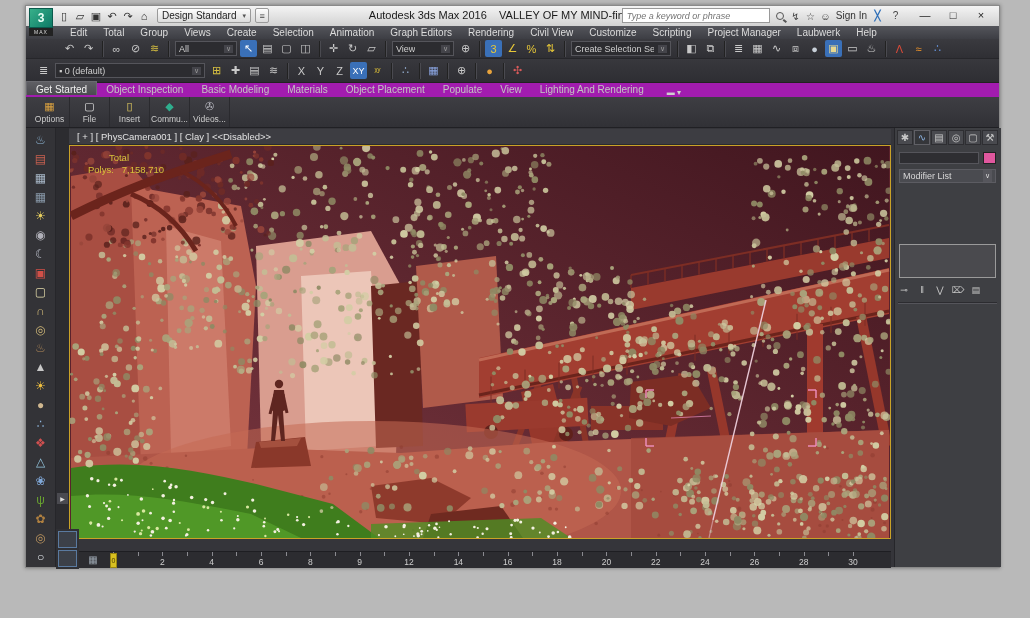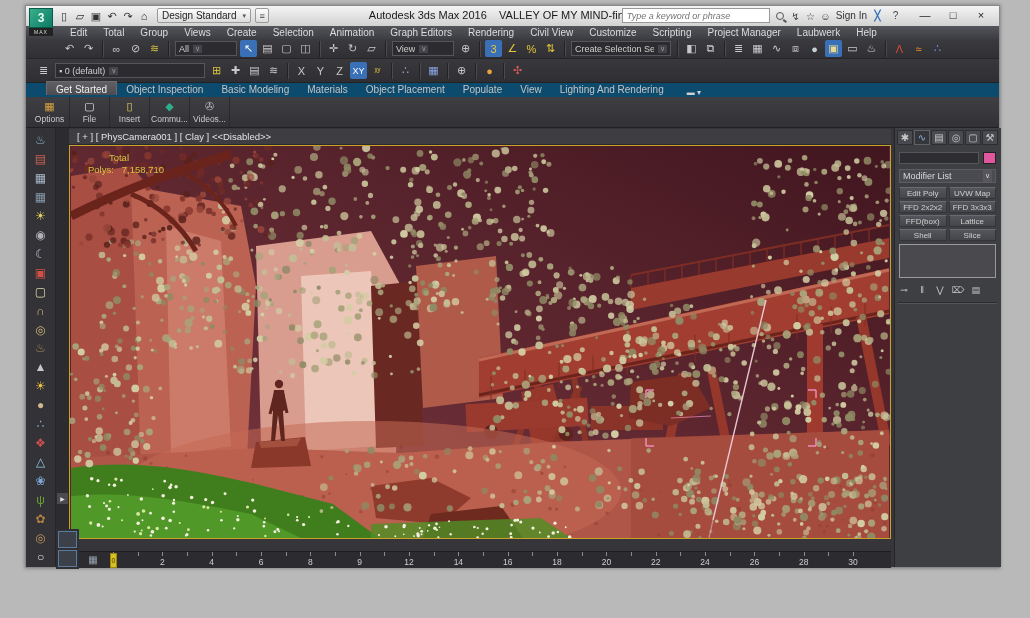--- a/index.html
+++ b/index.html
@@ -29,24 +29,24 @@
   .logo .tag{width:24px;height:8px;background:#222;color:#ddd;font-size:5px;text-align:center;line-height:8px;letter-spacing:1px;}
   
   .menubar{position:absolute;left:0;top:20px;right:0;height:13px;background:linear-gradient(#54555b,#3d3e44);display:flex;align-items:center;padding-left:36px;}
   .menu-item{color:#dcdcdc;font-size:10px;padding:0 8px;height:13px;line-height:13px;}
   
   .tb1{position:absolute;left:0;top:33px;right:0;height:20px;background:linear-gradient(#3a3a3f,#2f2f34);display:flex;align-items:center;padding-left:34px;border-bottom:1px solid #26262a;}
   .tb2{position:absolute;left:0;top:53px;right:0;height:24px;background:linear-gradient(#38383d,#2e2e33);display:flex;align-items:center;padding-left:8px;border-bottom:1px solid #222;}
   .tb-btn{min-width:17px;height:17px;margin:0 1px;display:flex;align-items:center;justify-content:center;color:#c9c9c9;font-size:11px;border-radius:2px;}
   .tb-btn.active{background:#3a70b8;color:#fff;}
   .tb-sep{width:1px;height:16px;background:#222;margin:0 4px;box-shadow:1px 0 0 #4a4a50;}
-  .tb-drop{height:15px;background:#2c2c30;border:1px solid #55555b;display:flex;align-items:center;color:#cfcfcf;font-size:9px;padding:0 3px;margin:0 2px;}
+  .tb-drop{height:15px;background:#2c2c30;border:1px solid #55555b;display:flex;align-items:center;justify-content:space-between;color:#cfcfcf;font-size:9px;padding:0 3px;margin:0 2px;}
   .tb-drop .arr{font-size:7px;color:#9a9a9a;margin-left:4px;background:#44444a;padding:0 2px;}
   
-  .rtabs{position:absolute;left:0;top:77px;right:0;height:14px;background:#0c4a6e;display:flex;align-items:flex-end;padding-left:20px;}
+  .rtabs{position:absolute;left:0;top:77px;right:0;height:14px;background:#a21caf;display:flex;align-items:flex-end;padding-left:0;}
   .rtab{color:#c4c4c4;font-size:10px;padding:1px 9px;height:14px;line-height:13px;}
   .rtab.active{background:linear-gradient(#5f5f64,#4b4b50);color:#f0f0f0;border:1px solid #6a6a70;border-bottom:none;}
   .rtab-overflow{color:#cfcfcf;font-size:8px;margin-left:10px;padding:0 4px;}
   .rbody{position:absolute;left:0;top:91px;right:0;height:31px;background:linear-gradient(#3e3e43,#313136);border-bottom:1px solid #202024;display:flex;padding-left:4px;}
   .ribbon-btn{width:40px;height:30px;display:flex;flex-direction:column;align-items:center;justify-content:center;border-right:1px solid #2a2a2e;}
   .ribbon-ico{width:17px;height:13px;display:flex;align-items:center;justify-content:center;font-size:11px;}
   .ribbon-lbl{color:#cdcdcd;font-size:8.5px;margin-top:1px;}
   
   .leftstrip{position:absolute;left:0;top:122px;width:30px;bottom:0;background:#333337;border-right:1px solid #26262a;display:flex;flex-direction:column;align-items:center;padding-top:3px;}
   .lt-btn{width:22px;height:18px;display:flex;align-items:center;justify-content:center;font-size:12px;margin-bottom:1px;border-radius:2px;}
@@ -2109,30 +2109,20 @@
           <div class="cp-tab">◎</div>
           <div class="cp-tab">▢</div>
           <div class="cp-tab">⚒</div>
         </div>
       <div class="cp-name"></div>
       <div class="cp-swatch" id="cp-swatch" style="background: rgb(224, 87, 158);"></div>
       <div class="cp-modlist">
           <span>Modifier List</span>
           <span class="arr">∨</span>
         </div>
-      <div class="mod-grid">
-          <div class="mod-btn">Edit Poly</div>
-          <div class="mod-btn">UVW Map</div>
-          <div class="mod-btn">FFD 2x2x2</div>
-          <div class="mod-btn">FFD 3x3x3</div>
-          <div class="mod-btn">FFD(box)</div>
-          <div class="mod-btn">Lattice</div>
-          <div class="mod-btn">Shell</div>
-          <div class="mod-btn">Slice</div>
-        </div>
       <div class="cp-stack"></div>
       <div class="stk-row">
           <div class="stk-btn">⊸</div>
           <div class="stk-btn">‖</div>
           <div class="stk-btn">⋁</div>
           <div class="stk-btn">⌦</div>
           <div class="stk-btn">▤</div>
         </div>
       <div class="cp-sep"></div>
     </div>

